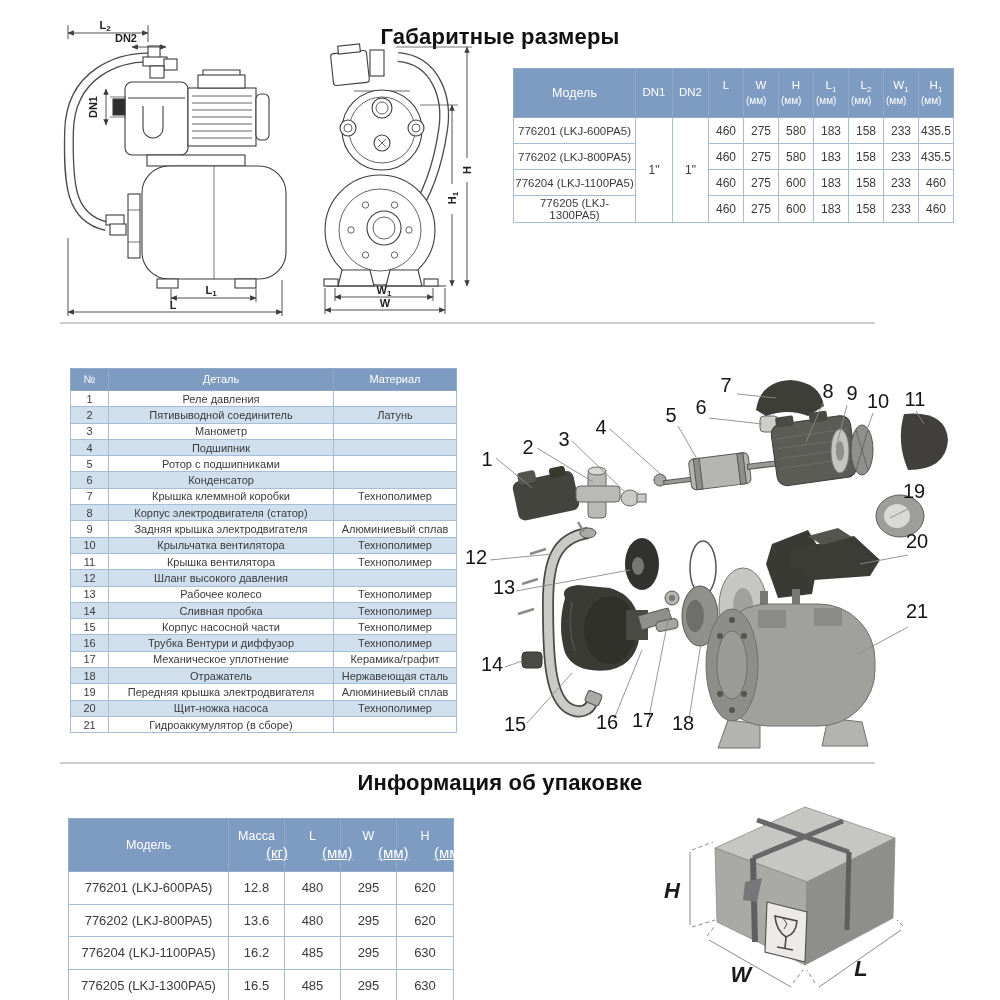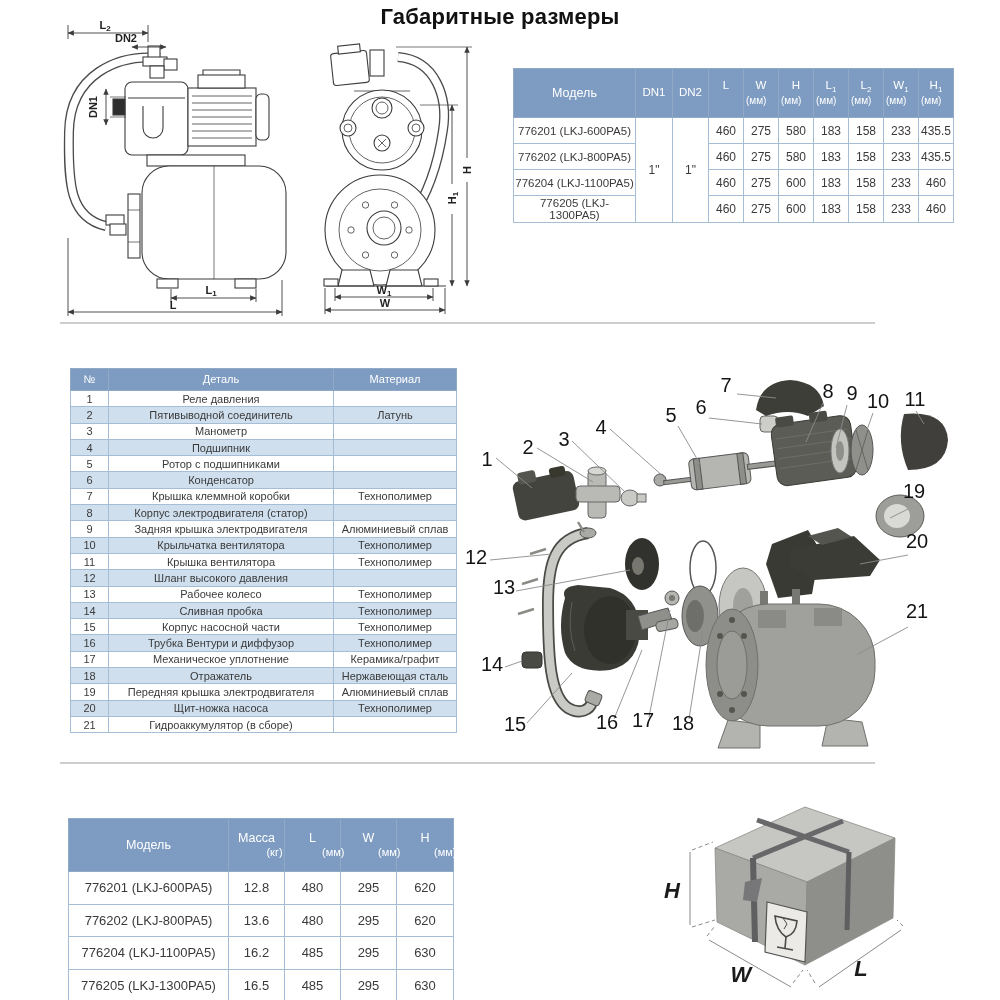--- a/index.html
+++ b/index.html
@@ -26,34 +26,34 @@
   .ptbl{position:absolute;left:62px;top:368px;width:386px;}
   .ptbl th{font-size:11px;height:19px;}
   .ptbl td{font-size:11px;height:15.3px;padding:0 5px;}
   .ptbl td.num{padding:0;}
   .ptbl td.lft{text-align:center;}
   .ptbl tbody tr:nth-child(even) td{background:#cfdfee;}
 
   
   .ktbl{position:absolute;left:60px;top:818px;width:385px;}
   .ktbl th{font-size:12.5px;height:50px;}
-  .ktbl th .unit{font-size:11px;}
+  .ktbl th .unit{font-size:15px;text-decoration:underline;}
   .ktbl td{font-size:13px;height:29.5px;}
 
   svg{position:absolute;}
   .dimlbl{font-size:11px;font-weight:bold;fill:#222;}
   .pn{font-size:20px;font-weight:500;fill:#141414;}
   .boxlbl{font-size:22px;font-weight:bold;font-style:italic;fill:#1b1b1b;}
 </style>
 </head>
 <body>
 
 <div id="page">
 
-  <div class="title" style="top:4px">Габаритные размеры</div>
+  <div class="title" style="top:24px">Габаритные размеры</div>
 
   <svg style="left:60px;top:12px" width="240" height="310" viewBox="0 0 240 310">
     <defs>
       <marker id="a1" markerWidth="8" markerHeight="8" refX="6.5" refY="3" orient="auto-start-reverse">
         <path d="M0 0L7 3L0 6Z" fill="#3c3c3c"></path>
       </marker>
     </defs>
     <g stroke="#3c3c3c" fill="none" stroke-width="1.1">
       <path d="M100 46 C 58 42 10 62 9 120 C 8 172 10 206 46 214" stroke-width="10" stroke="#4a4a4a"></path>
       <path d="M100 46 C 58 42 10 62 9 120 C 8 172 10 206 46 214" stroke-width="7.4" stroke="#ffffff"></path>
@@ -535,20 +535,21 @@
       <text class="pn" x="183" y="369">17</text>
       <text class="pn" x="223" y="372">18</text>
       <text class="pn" x="454" y="140">19</text>
       <text class="pn" x="457" y="190">20</text>
       <text class="pn" x="457" y="260">21</text>
     </g>
   </svg>
 
   <div class="divider" style="top:762px"></div>
 
+  <div class="title" style="top:770px">Информация об упаковке</div>
 
   <table class="ktbl">
     <colgroup>
         <col style="width:160px">
         <col style="width:56px">
         <col style="width:56px">
         <col style="width:56px">
         <col style="width:57px">
       </colgroup>
     <thead>

